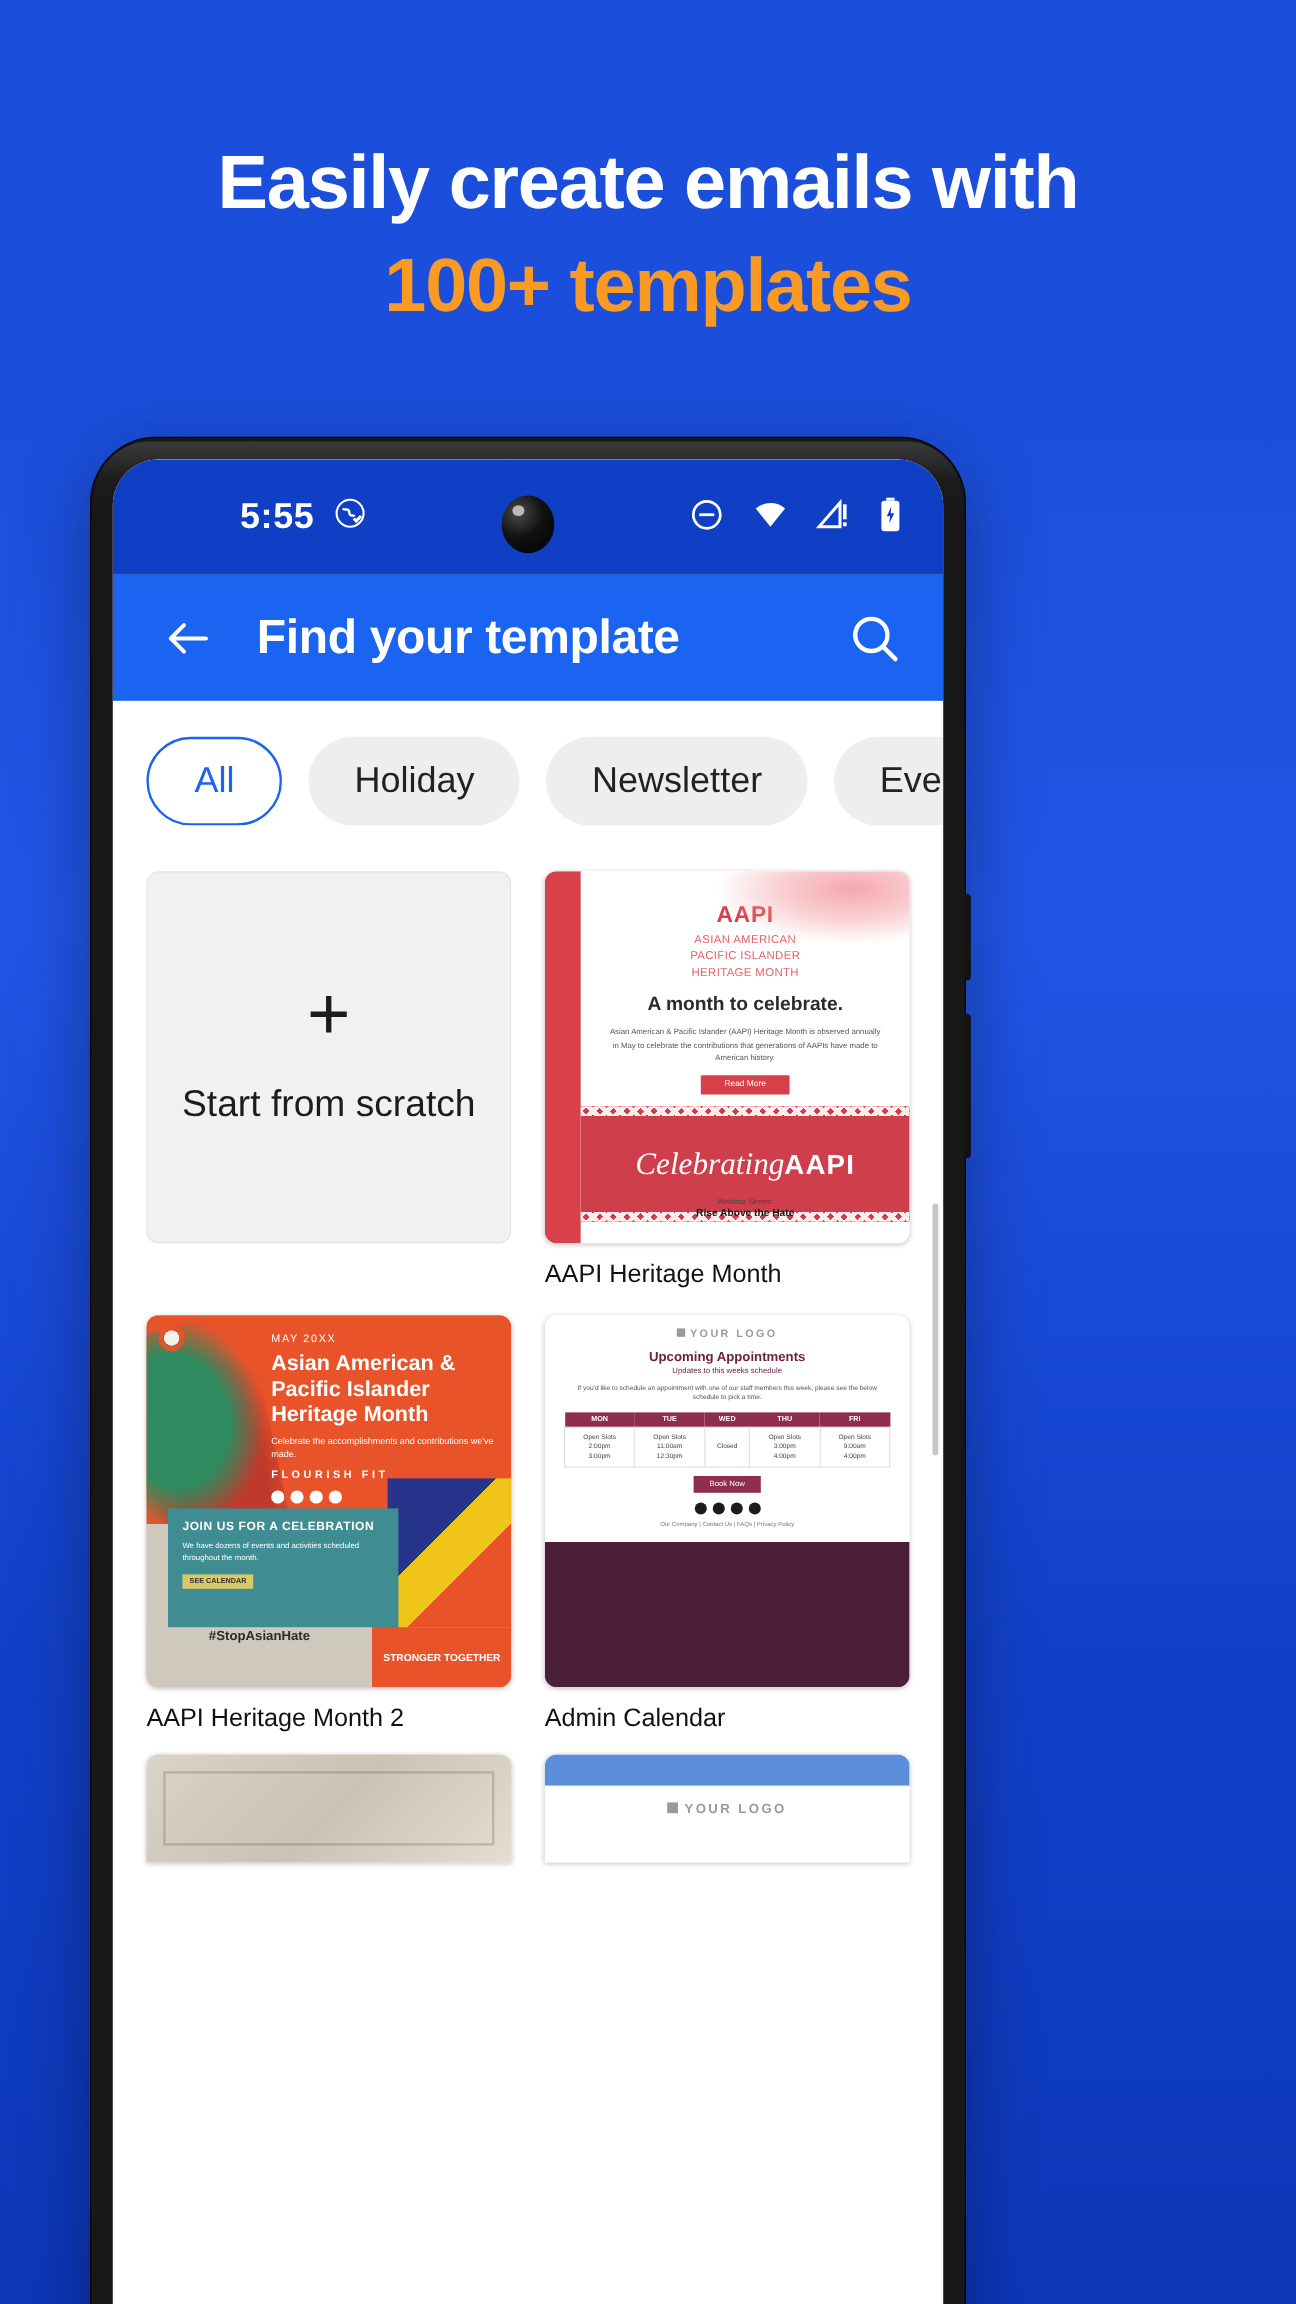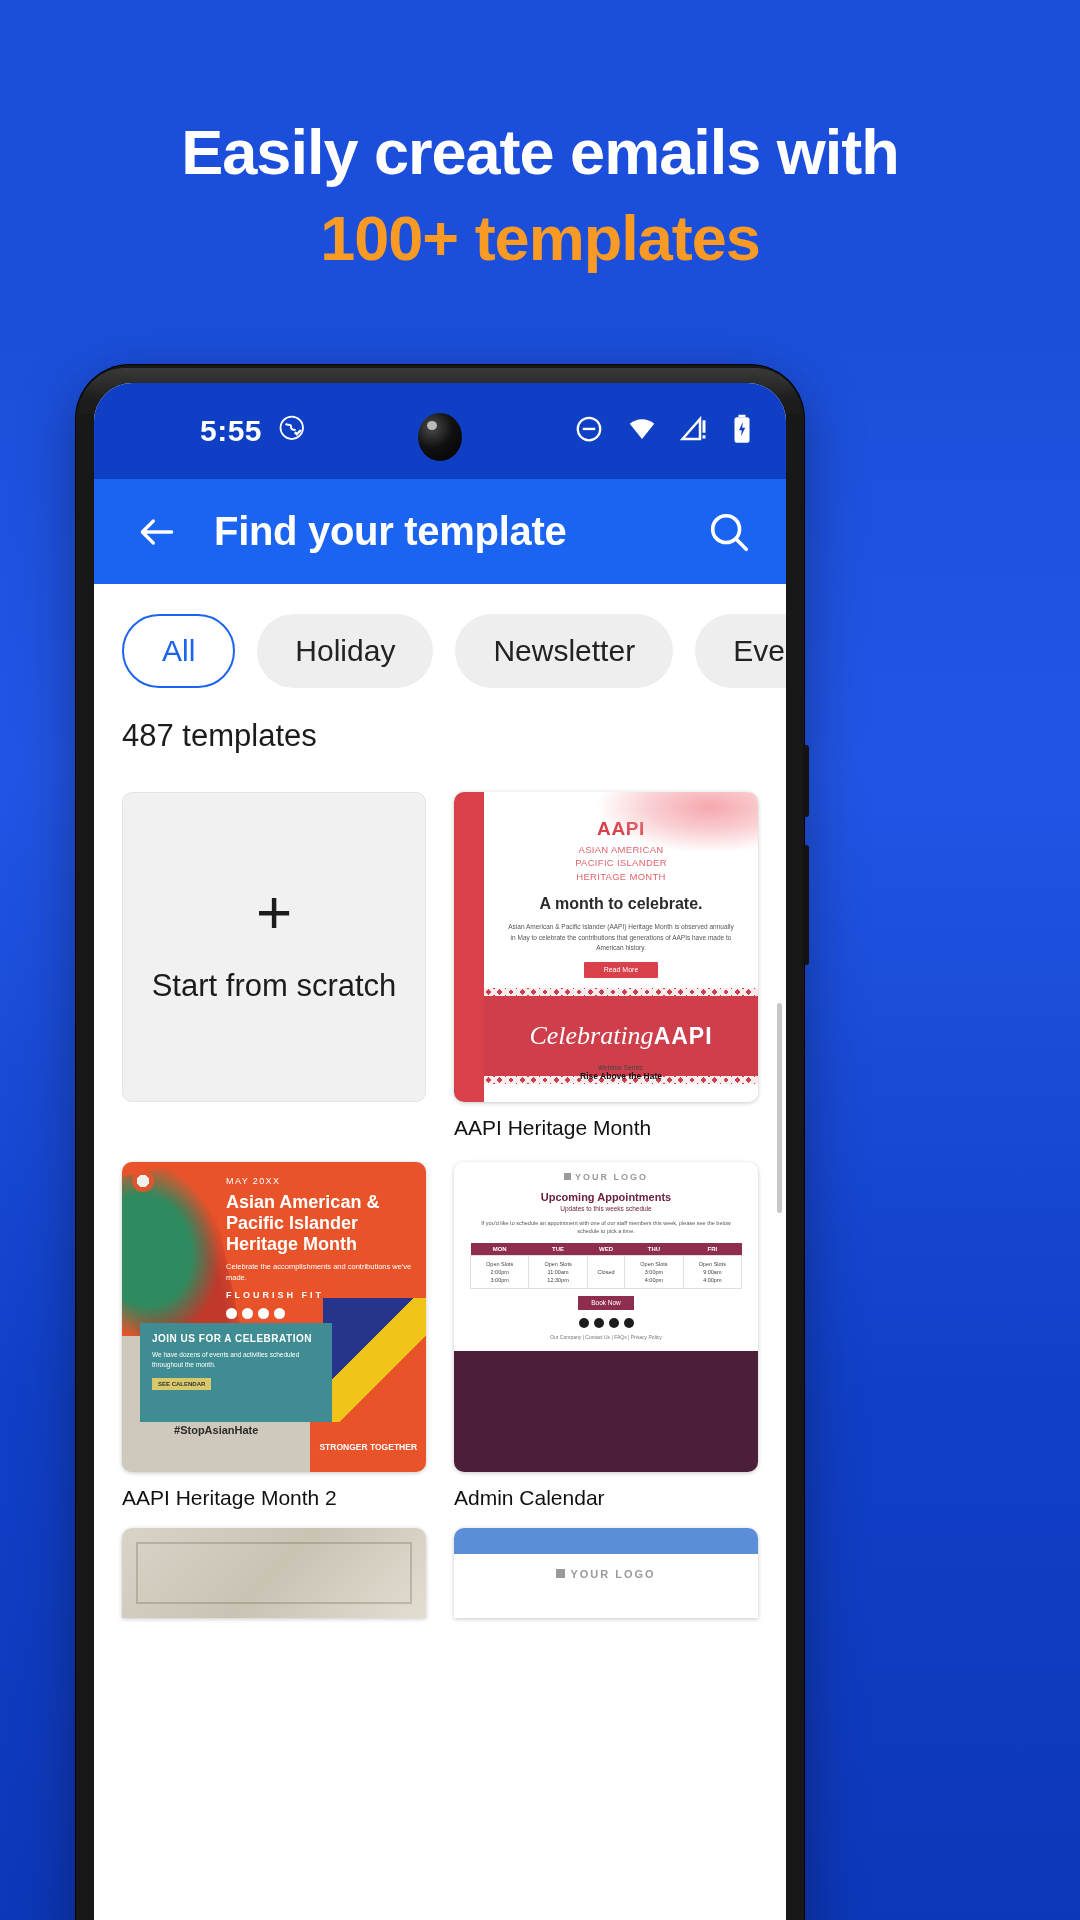--- a/index.html
+++ b/index.html
@@ -273,21 +273,20 @@
     </div>
 
     <div class="chips">
       <div class="chip sel">All</div>
       <div class="chip">Holiday</div>
       <div class="chip">Newsletter</div>
       <div class="chip">Event</div>
 
     </div>
 
-    <div class="count">487 templates</div>
 
     <div class="grid">
 
       <div class="cell">
         <div class="thumb scratch">
           <div class="plus">+</div>
           <div class="scratch-label">Start from scratch</div>
         </div>
       </div>
 

